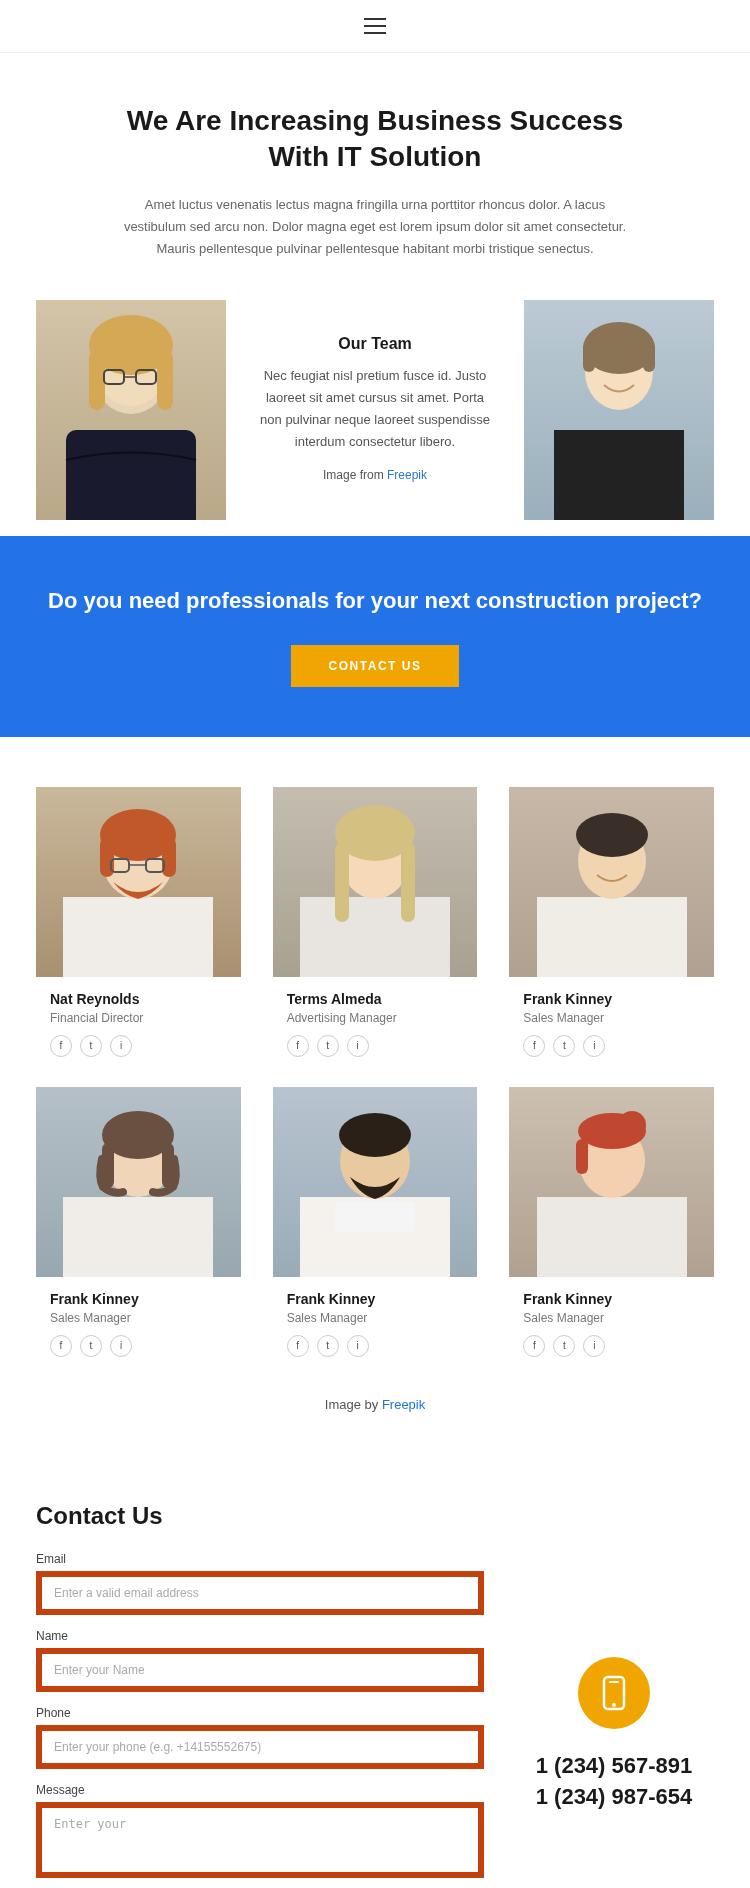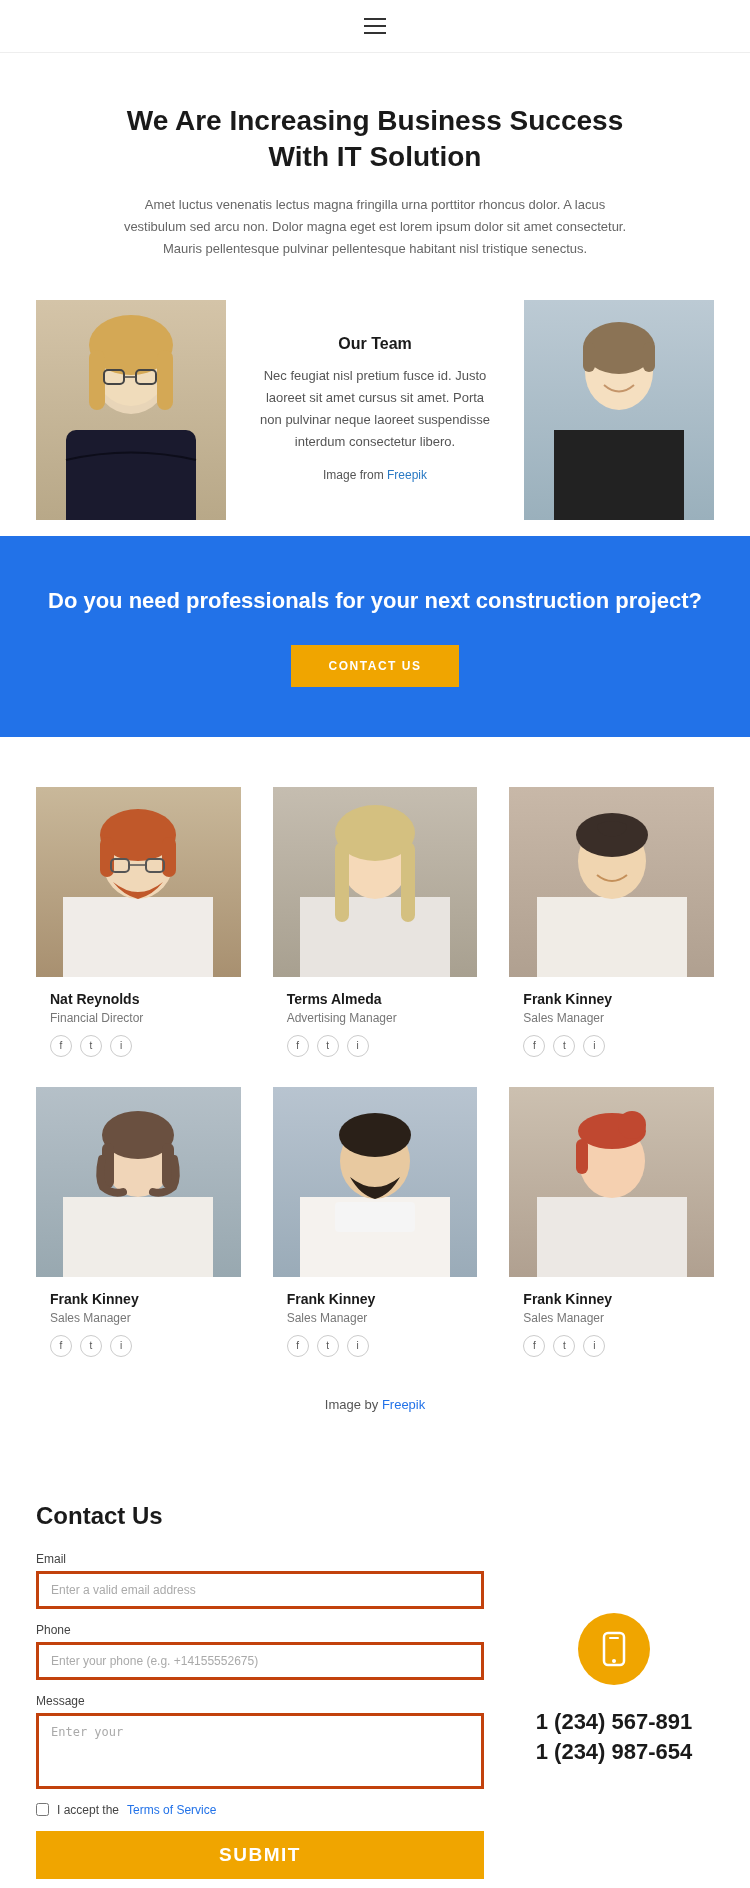--- a/index.html
+++ b/index.html
@@ -44,21 +44,21 @@
     .image-credit a { color: #2272e8; text-decoration: none; }
 
     
     .contact-section { padding: 40px 36px 50px; display: flex; gap: 30px; }
     .contact-form { flex: 1; }
     .contact-form h2 { font-size: 24px; font-weight: 700; color: #1a1a1a; margin-bottom: 22px; }
     .form-row { display: flex; gap: 14px; margin-bottom: 14px; flex-direction: column; }
     .form-group { flex: 1; display: flex; flex-direction: column; }
     .form-group label { font-size: 12px; color: #444; margin-bottom: 5px; }
     .form-group input, .form-group textarea {
-      border: 3px solid #c2410c;
+      border: 6px solid #c2410c;
       padding: 9px 12px;
       font-size: 12px;
       color: #333;
       outline: none;
       width: 100%;
       background: #fff;
     }
     .form-group input::placeholder, .form-group textarea::placeholder { color: #aaa; }
     .form-group textarea { height: 76px; resize: none; }
     .terms-row { display: flex; align-items: center; gap: 8px; margin-bottom: 14px; font-size: 12px; color: #444; }
@@ -86,21 +86,21 @@
 <header class="header">
   <div class="hamburger">
     <span></span>
     <span></span>
     <span></span>
   </div>
 </header>
 
 <section class="hero">
   <h1>We Are Increasing Business Success With IT Solution</h1>
-  <p>Amet luctus venenatis lectus magna fringilla urna porttitor rhoncus dolor. A lacus vestibulum sed arcu non. Dolor magna eget est lorem ipsum dolor sit amet consectetur. Mauris pellentesque pulvinar pellentesque habitant nisl tristique senectus.</p>
+  <p>Amet luctus venenatis lectus magna fringilla urna porttitor rhoncus dolor. A lacus vestibulum sed arcu non. Dolor magna eget est lorem ipsum dolor sit amet consectetur. Mauris pellentesque pulvinar pellentesque habitant morbi tristique senectus.</p>
 </section>
 
 <div class="team-intro">
   <div class="photo">
     <div class="person-main-1" style="width:190px;height:220px;display:flex;align-items:flex-end;justify-content:center;overflow:hidden;">
       <svg viewBox="0 0 190 220" width="190" height="220" xmlns="http://www.w3.org/2000/svg">
         <ellipse cx="95" cy="72" rx="38" ry="42" fill="#e8d5b8"></ellipse>
         <rect x="30" y="130" width="130" height="120" rx="10" fill="#1a1a2e"></rect>
         <ellipse cx="95" cy="68" rx="36" ry="38" fill="#f0dcbb"></ellipse>
 
@@ -305,20 +305,24 @@
 
 <section class="contact-section">
   <div class="contact-form">
     <h2>Contact Us</h2>
 
     <div class="form-row">
       <div class="form-group">
         <label>Email</label>
         <input type="email" placeholder="Enter a valid email address" style="">
       </div>
+      <div class="form-group">
+        <label>Name</label>
+        <input type="text" placeholder="Enter your Name" style="">
+      </div>
     </div>
 
     <div class="form-group" style="margin-bottom:14px;">
       <label>Phone</label>
       <input type="tel" placeholder="Enter your phone (e.g. +14155552675)" style="">
     </div>
 
     <div class="form-group" style="margin-bottom:14px;">
       <label>Message</label>
       <textarea placeholder="Enter your" style=""></textarea>

